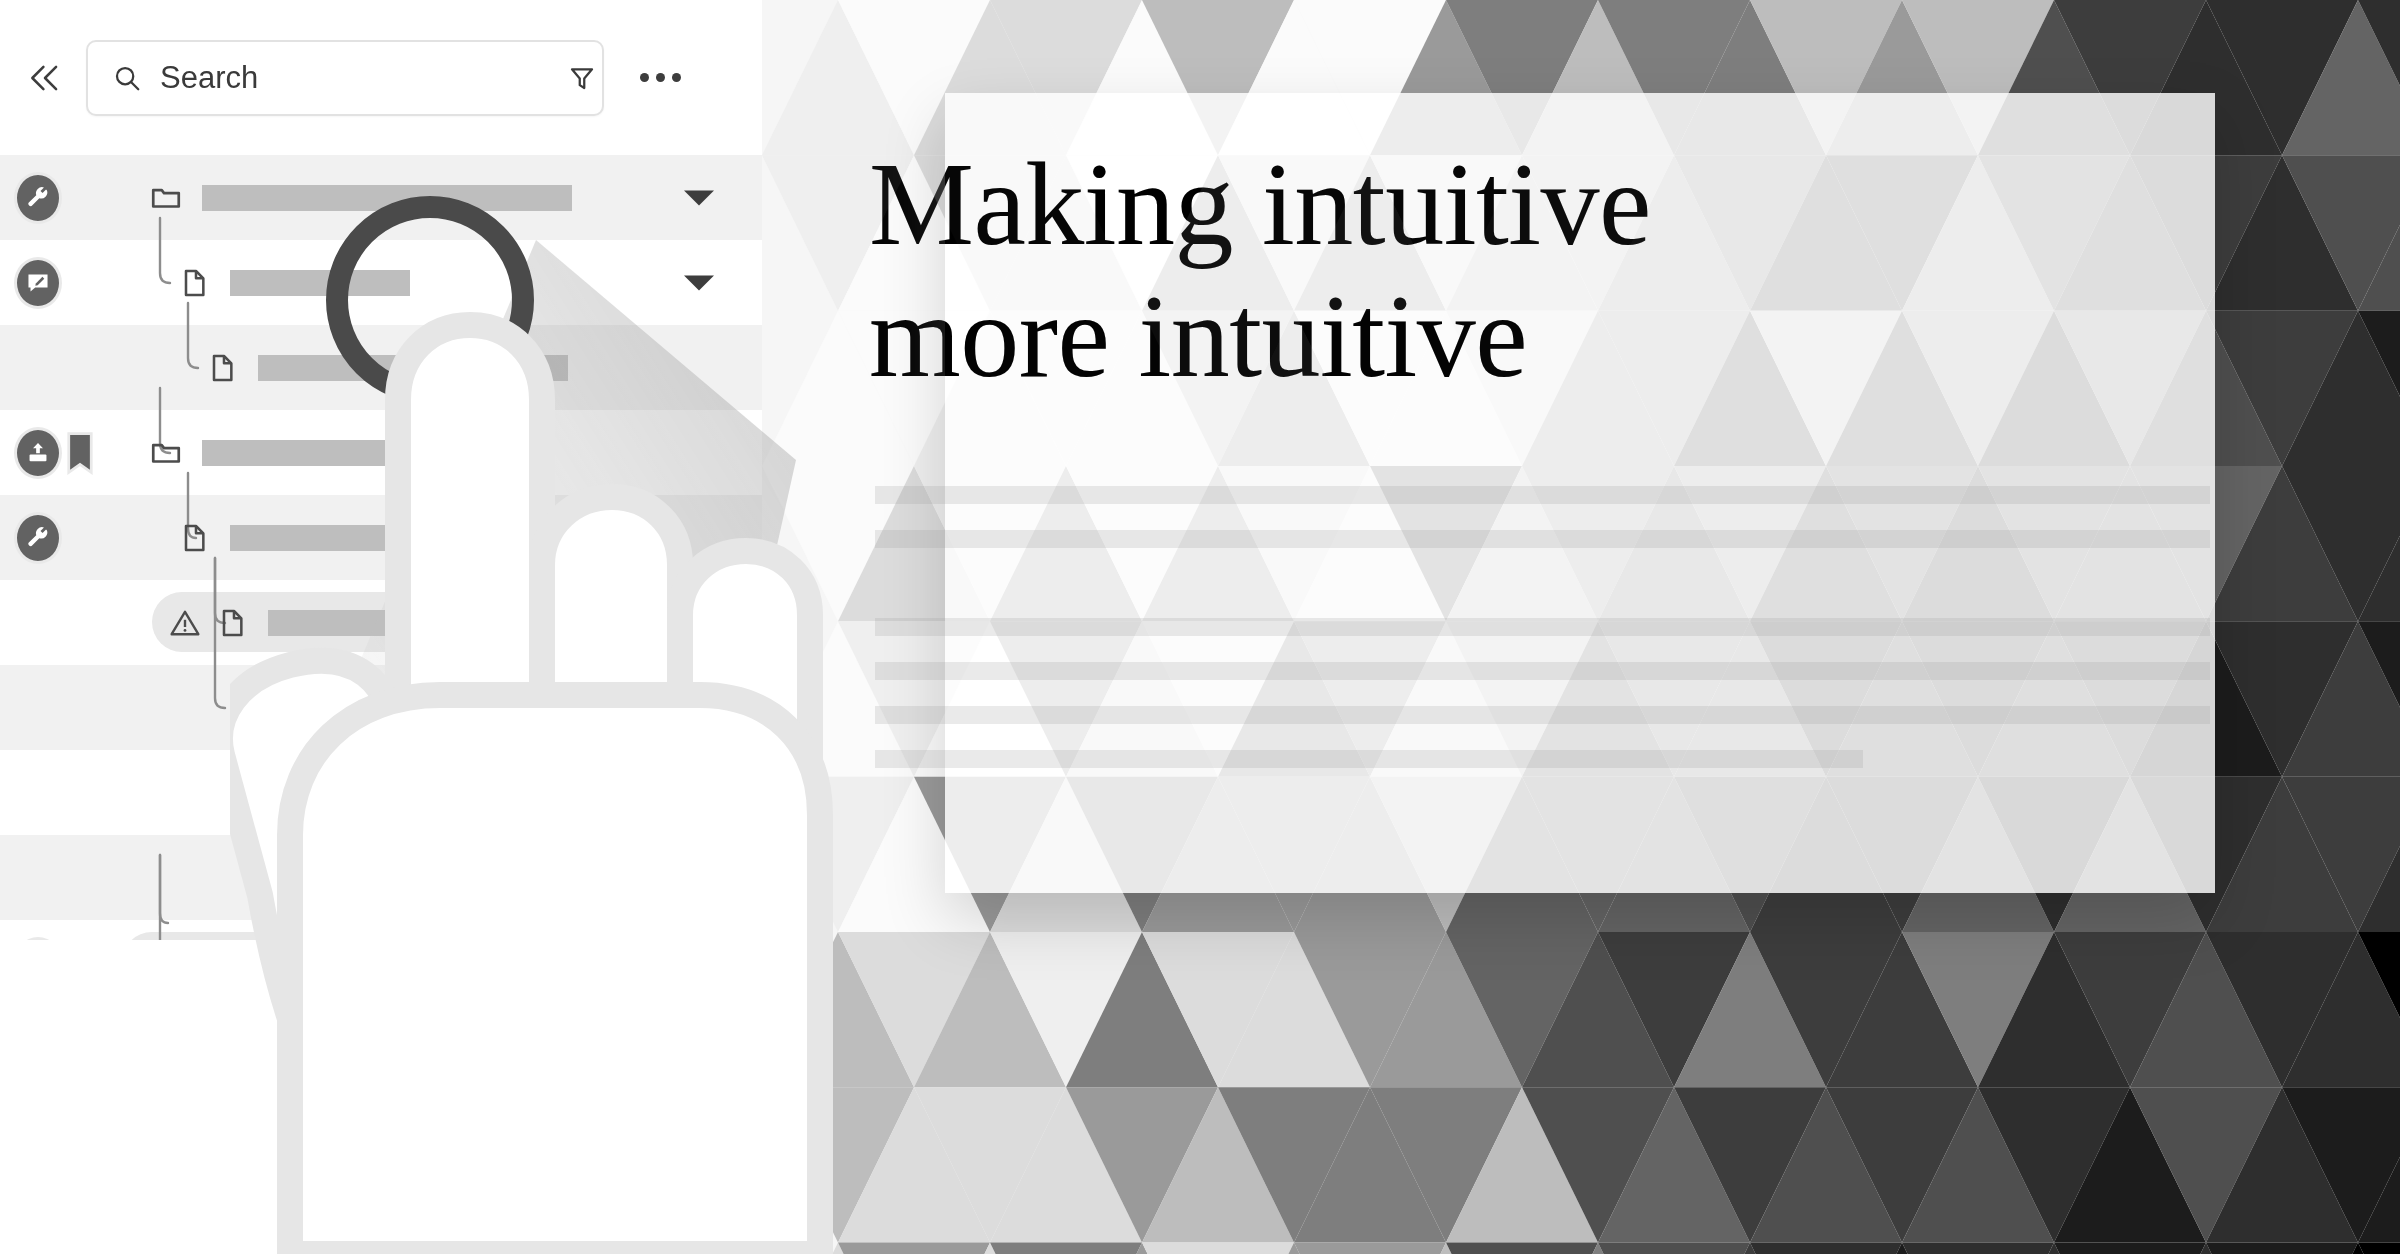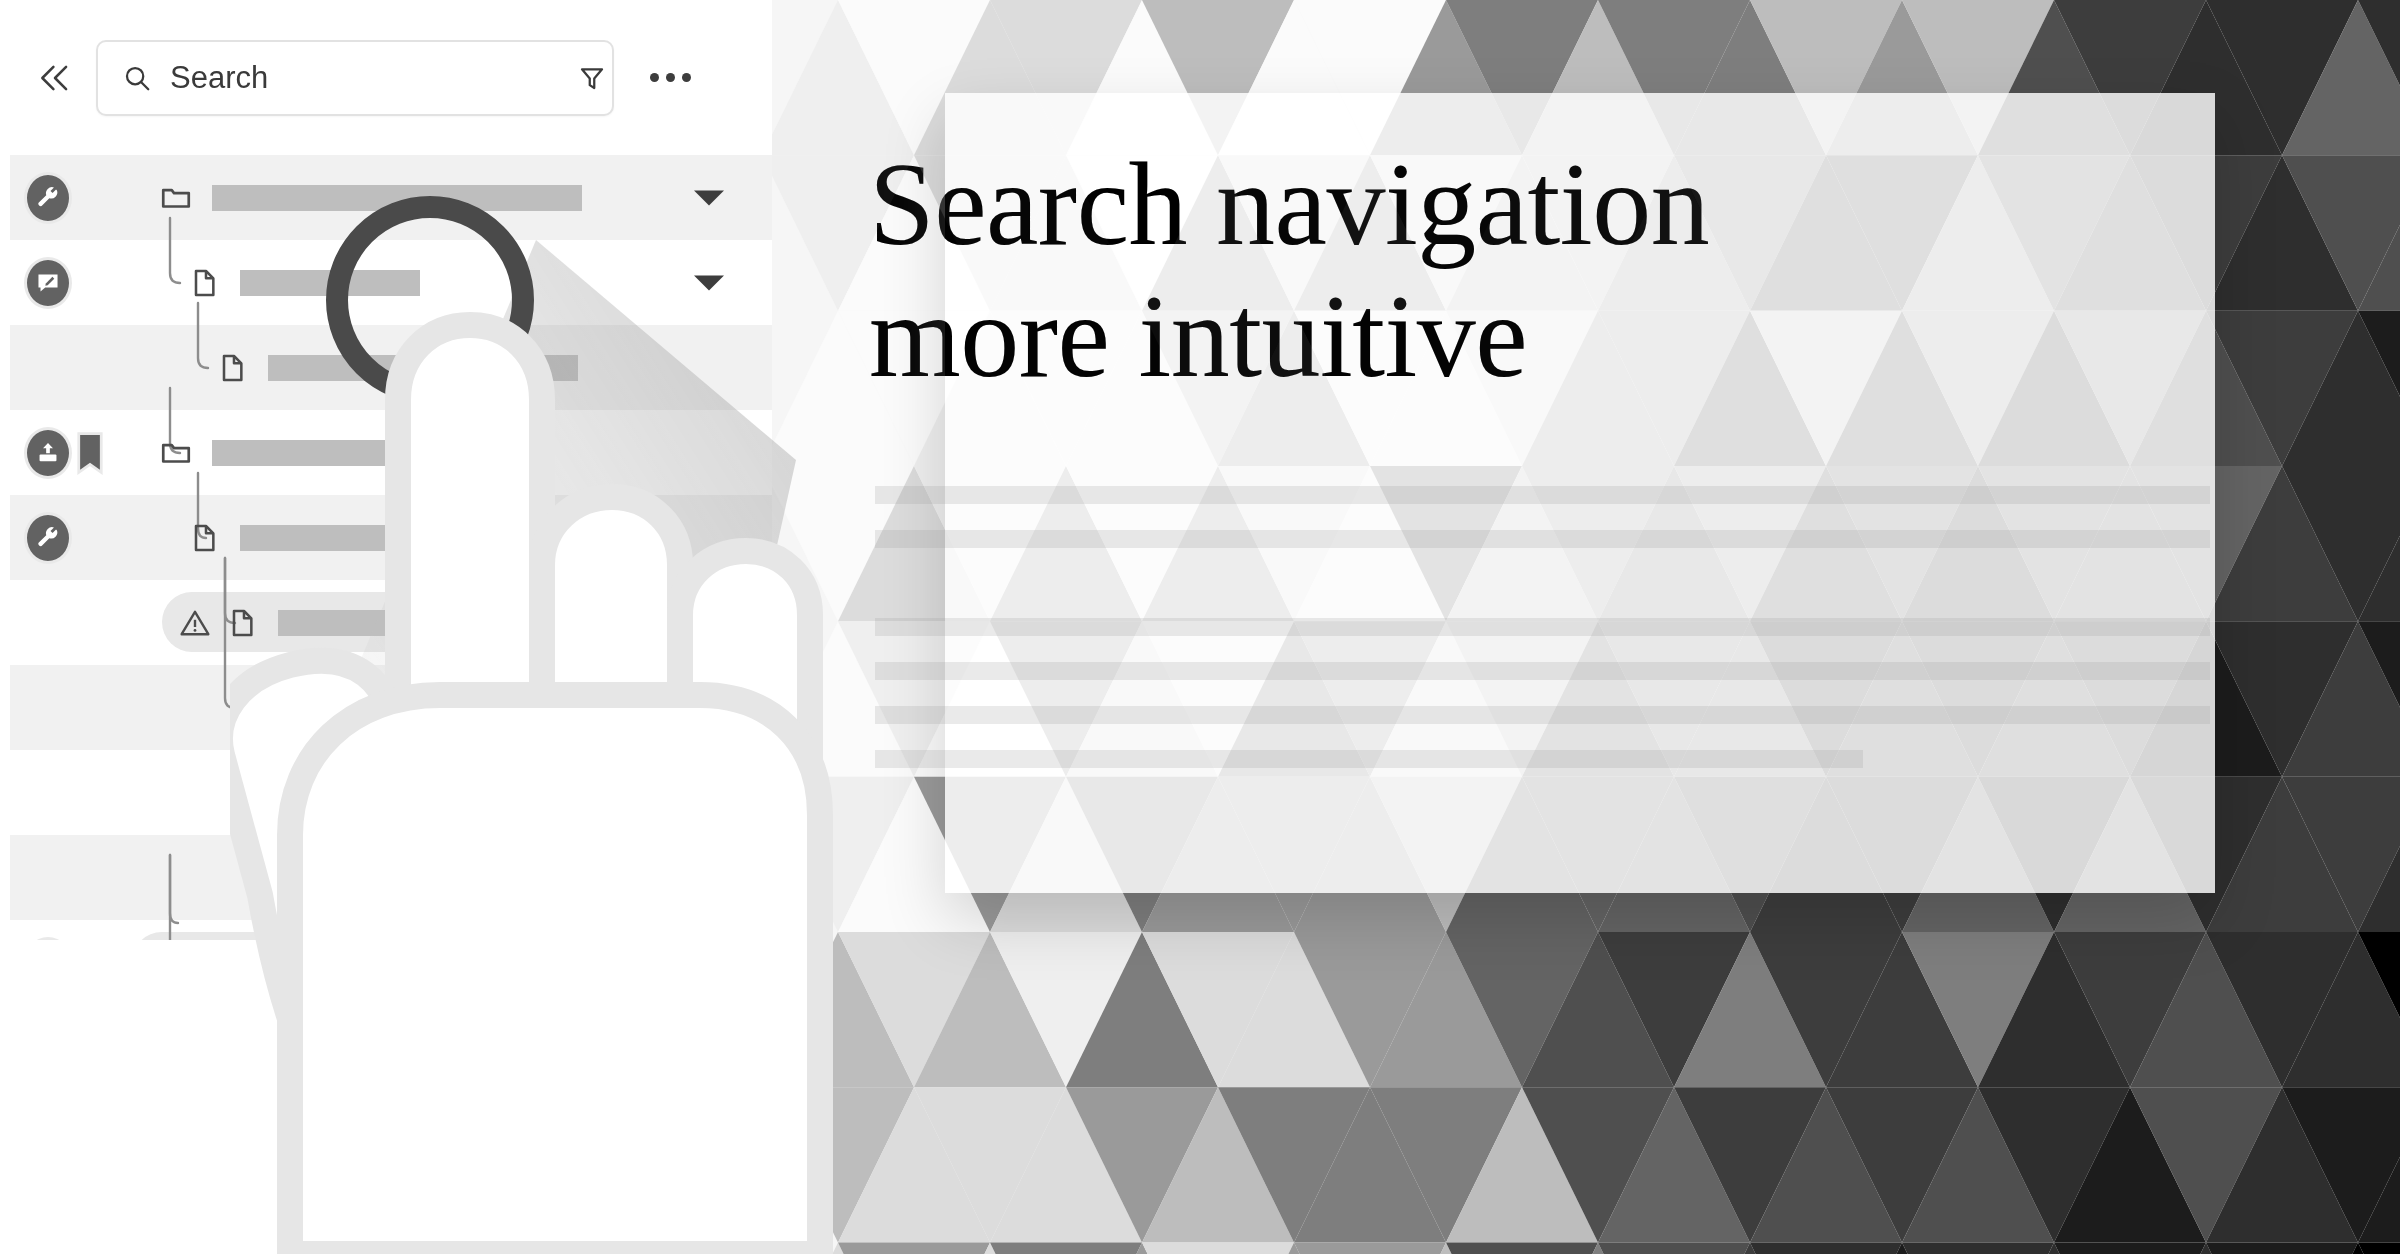--- a/index.html
+++ b/index.html
@@ -69,21 +69,21 @@
     height:18px;
     background:rgba(150,150,150,0.20);
     margin-bottom:26px;
   }
   .doc-line.gap{margin-bottom:70px;}
   .doc-line.short{width:74%;}
 
   
   #nav-panel{
     position:absolute;
-    left:10px; top:0;
+    left:0; top:0;
     width:762px; height:940px;
     background:#ffffff;
     overflow:hidden;
     z-index:3;
   }
 
   
   #toolbar{
     position:relative;
     height:155px;
@@ -521,21 +521,21 @@
           <polygon points="1672,1708.5833599999999 1748,1553.2576 1824,1708.5833599999999" fill="#000000"></polygon>
           <polygon points="1748,1553.2576 1900,1553.2576 1824,1708.5833599999999" fill="#2e2e2e"></polygon>
         </g>
     </svg>
 
     <div id="doc-card">
       <div id="doc-card-inner"></div>
     </div>
 
     <div style="position:absolute;left:183px;top:93px;width:1270px;height:800px;pointer-events:none;">
-      <div class="hero-title blend">Search navigation
+      <div class="hero-title blend">Making intuitive
 more intuitive</div>
 
       <div class="doc-lines">
         <div class="doc-line"></div>
         <div class="doc-line gap"></div>
         <div class="doc-line"></div>
         <div class="doc-line"></div>
         <div class="doc-line"></div>
         <div class="doc-line short"></div>
       </div>

